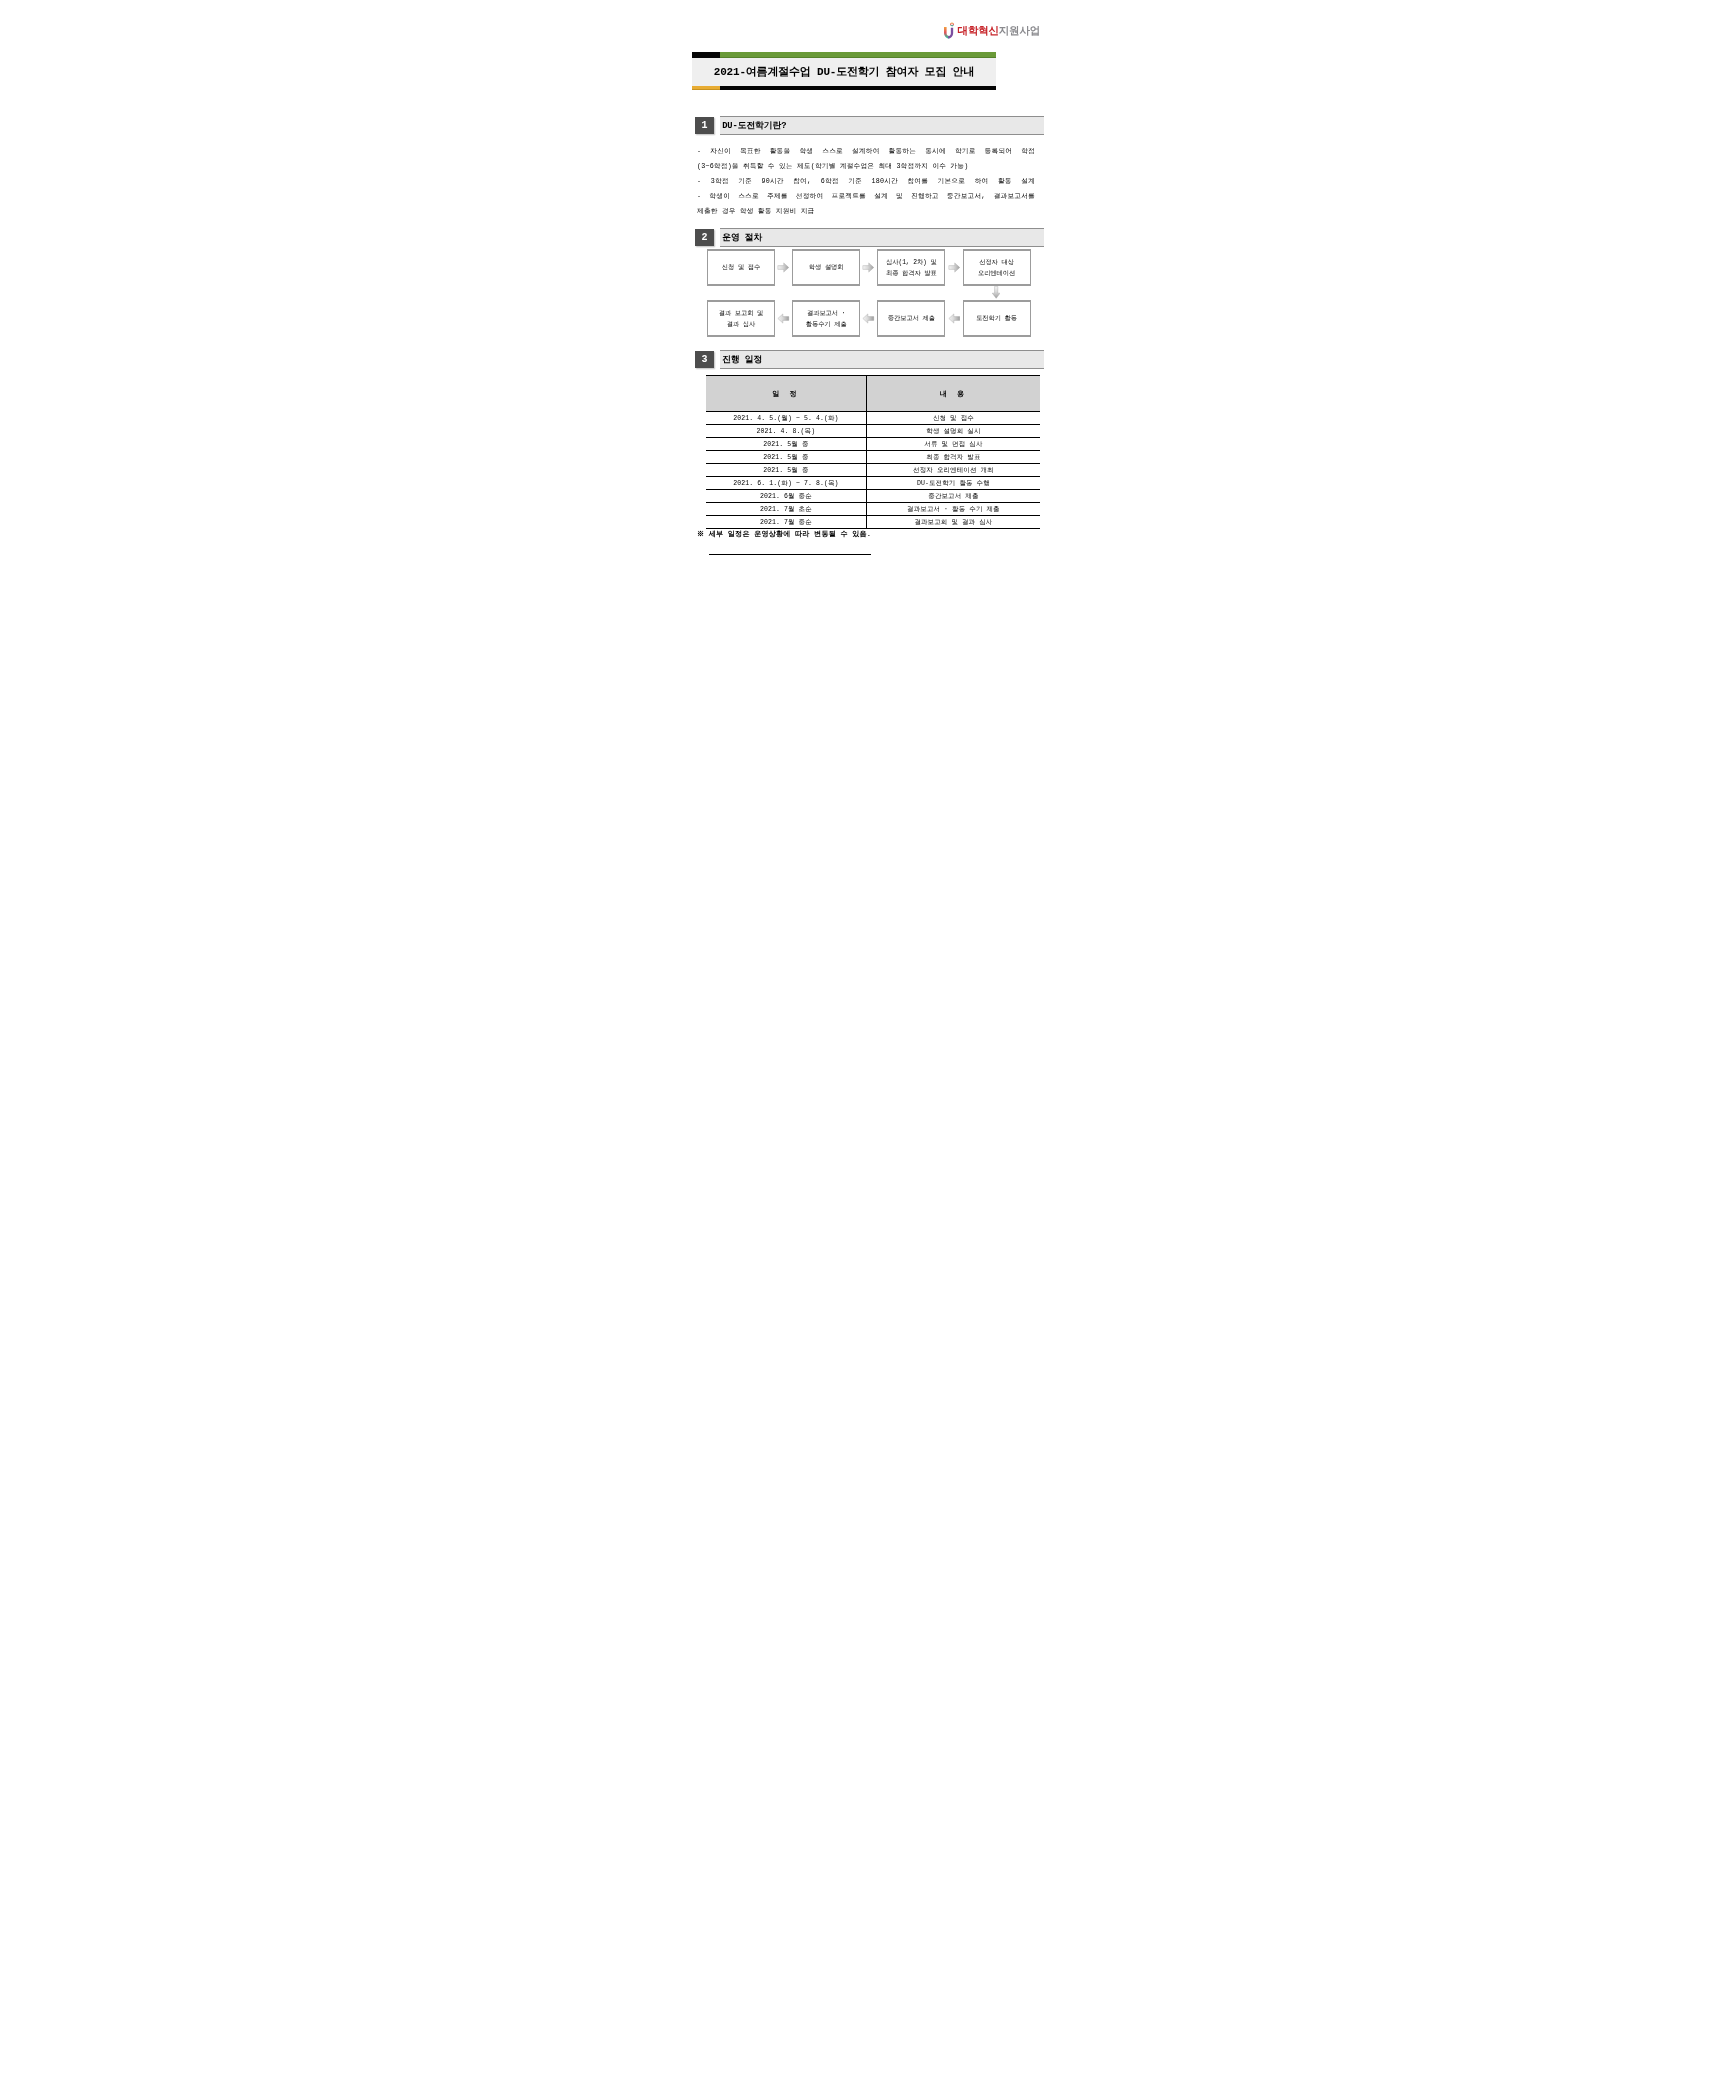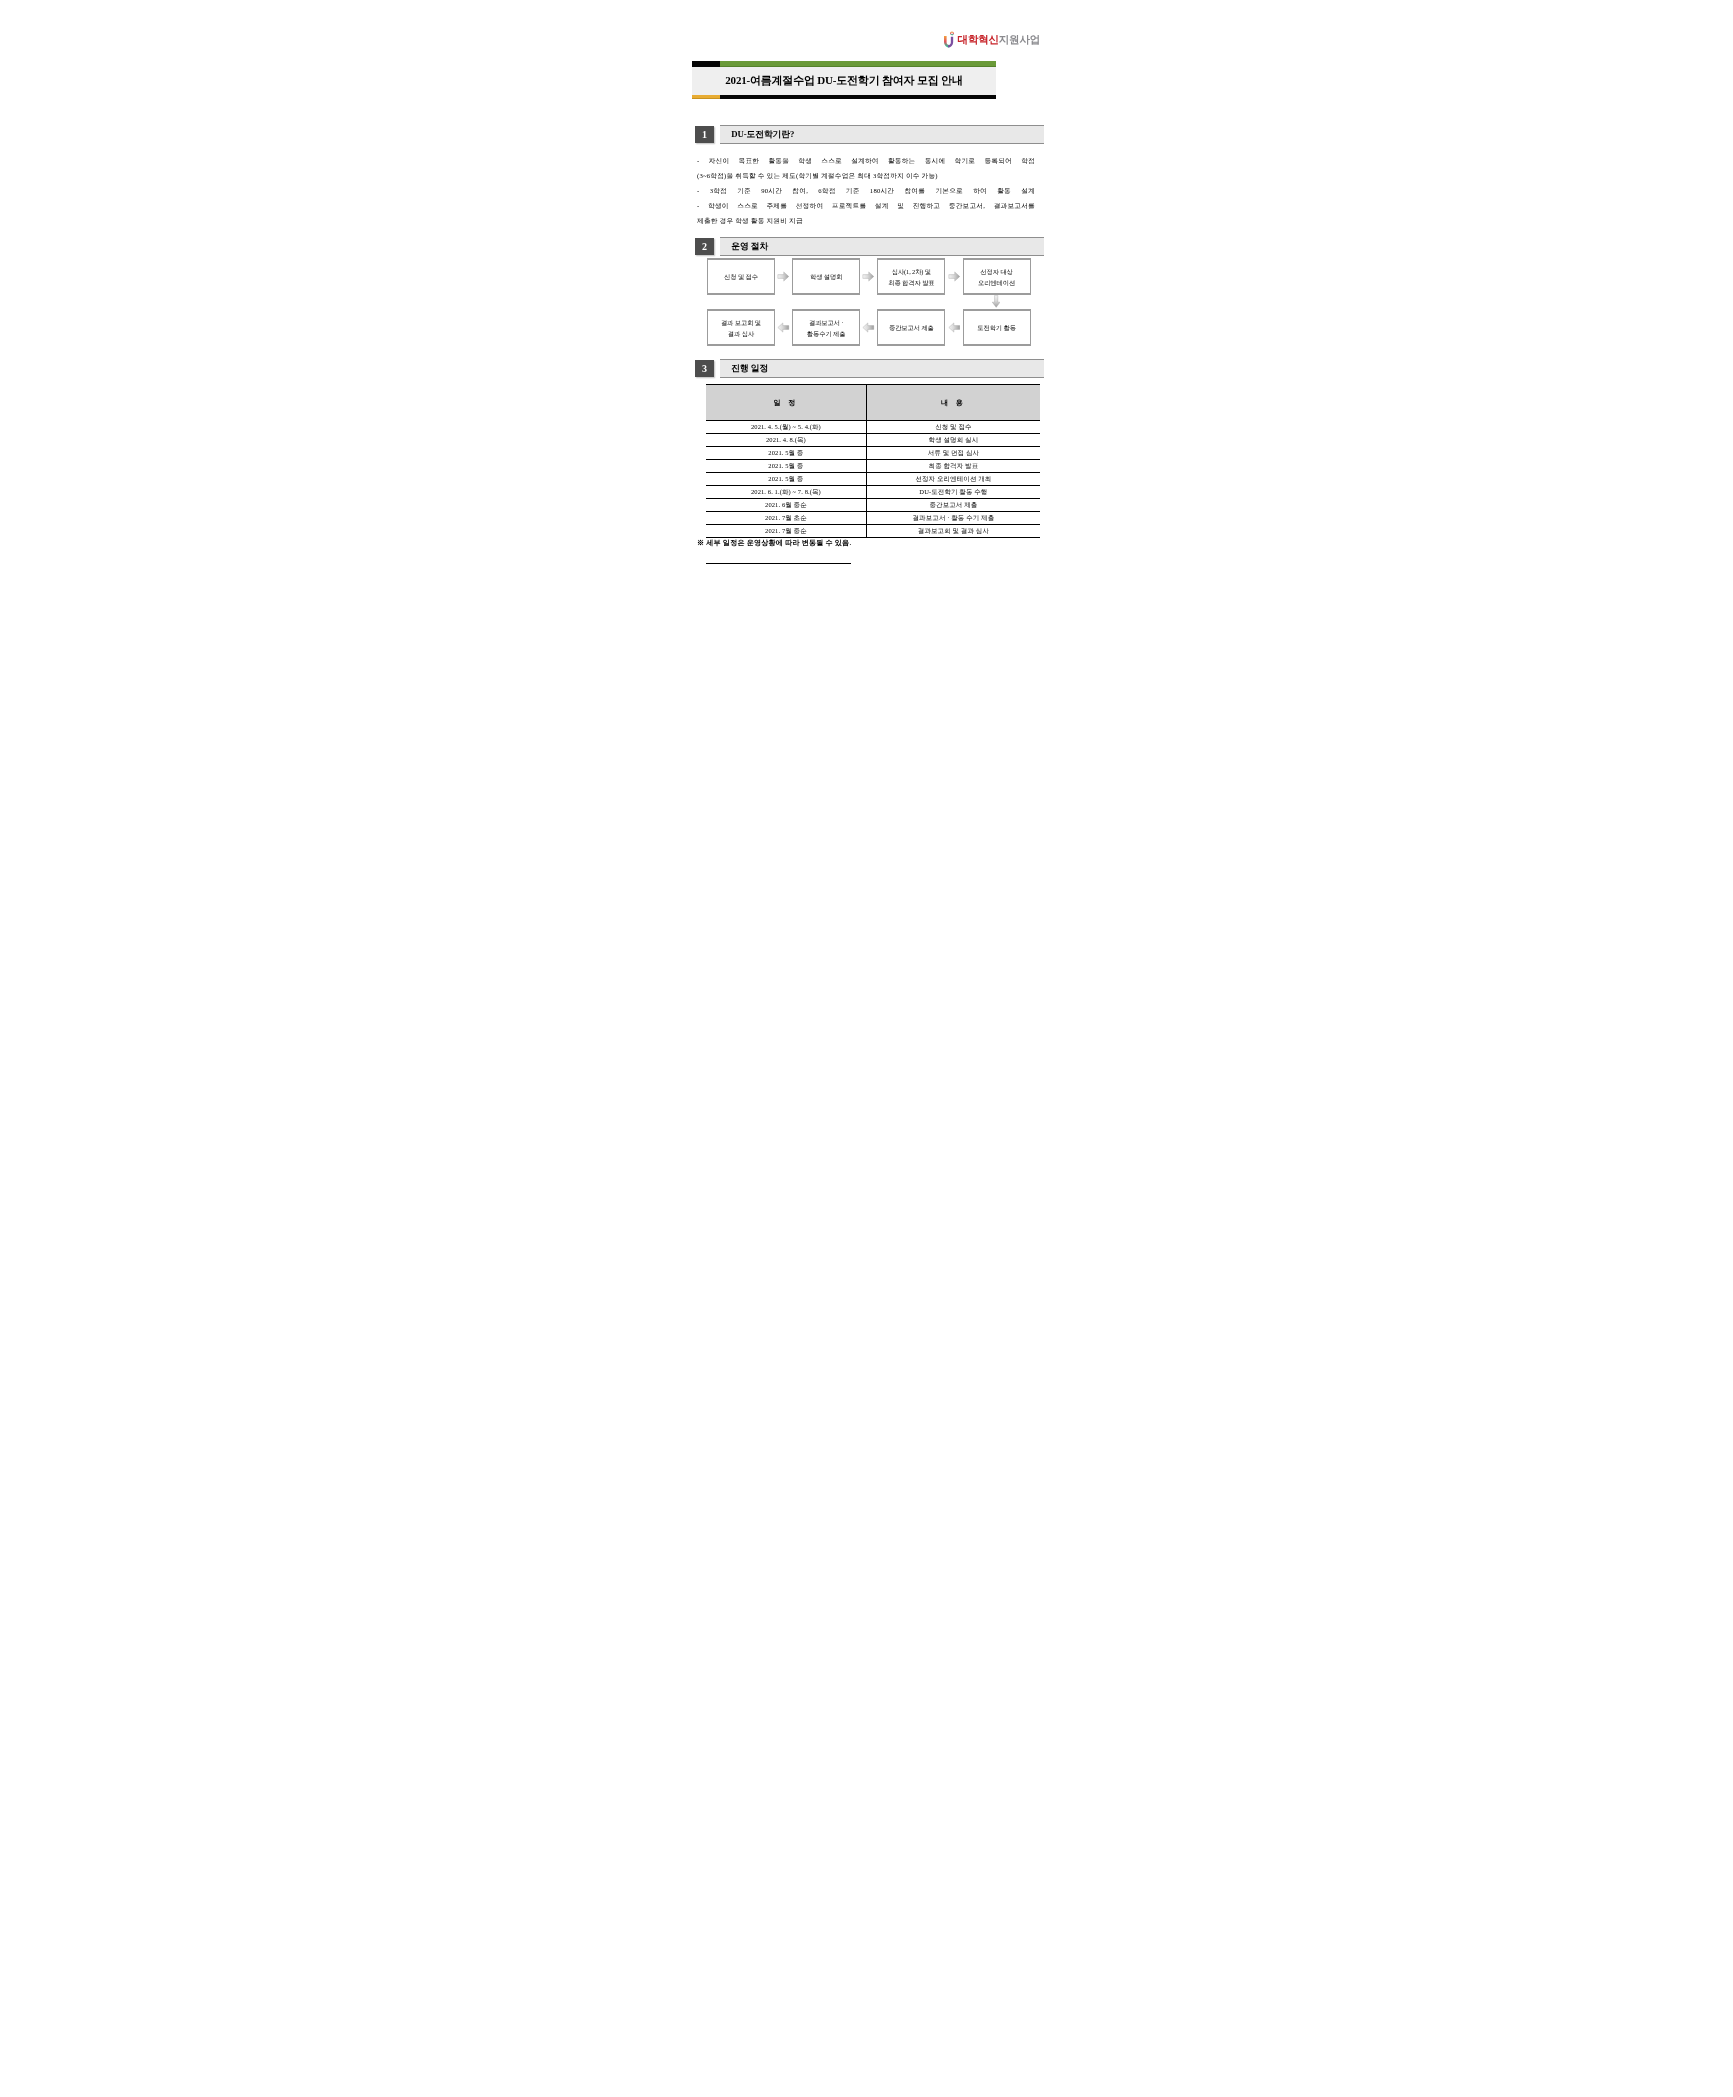--- a/index.html
+++ b/index.html
@@ -1,20 +1,20 @@
 <!DOCTYPE html>
 <html style="font-size:6.7px"><head>
 <meta charset="utf-8">
 <style>
   * { margin:0; padding:0; box-sizing:border-box; }
   html,body { background:#ffffff; }
   .page {
-    position:relative; width:433px; height:615px; margin:13px auto;
+    position:relative; width:433px; height:615px; margin:4px auto;
     background:#ffffff; color:#000;
-    font-family:Liberation Serif, serif;
+    font-family:Liberation Mono, monospace;
     overflow:hidden;
   }
 
   
   .logo { position:absolute; top:17.6px; right:43px; display:flex; align-items:center; gap:2.9px; }
   .logo-text { font-size:10.5px; font-weight:bold; letter-spacing:-0.2px; white-space:nowrap; }
   .logo-red  { color:#C7242A; }
   .logo-gray { color:#8A8A8E; }
 
   
@@ -32,21 +32,21 @@
   
   .section-header { position:absolute; left:42px; width:352px; display:flex; align-items:flex-start; }
   .sec-num {
     width:19px; height:17.6px; margin:0.8px 6.3px 0 2.9px; background:#4D4D4D; color:#fff;
     font-size:10px; font-weight:bold; display:flex; align-items:center; justify-content:center;
     box-shadow:0.8px 0.8px 1.3px rgba(0,0,0,0.25);
   }
   .sec-bar {
     flex:1; height:19.3px; background:#E8E8E8;
     border-top:1.3px solid #8E8E8E; border-bottom:1.3px solid #8E8E8E;
-    display:flex; align-items:center; padding-left:11px;
+    display:flex; align-items:center; padding-left:2px;
     font-size:8.8px; font-weight:bold; letter-spacing:-0.1px;
   }
   #sec1 { top:112px; }
   #sec2 { top:224px; }
   #sec3 { top:346px; }
 
   
   .about { position:absolute; top:140px; left:47px; width:338px;
            font-size:6.7px; line-height:15px; letter-spacing:0.2px; }
   .about .jl { text-align:justify; text-align-last:justify; }

